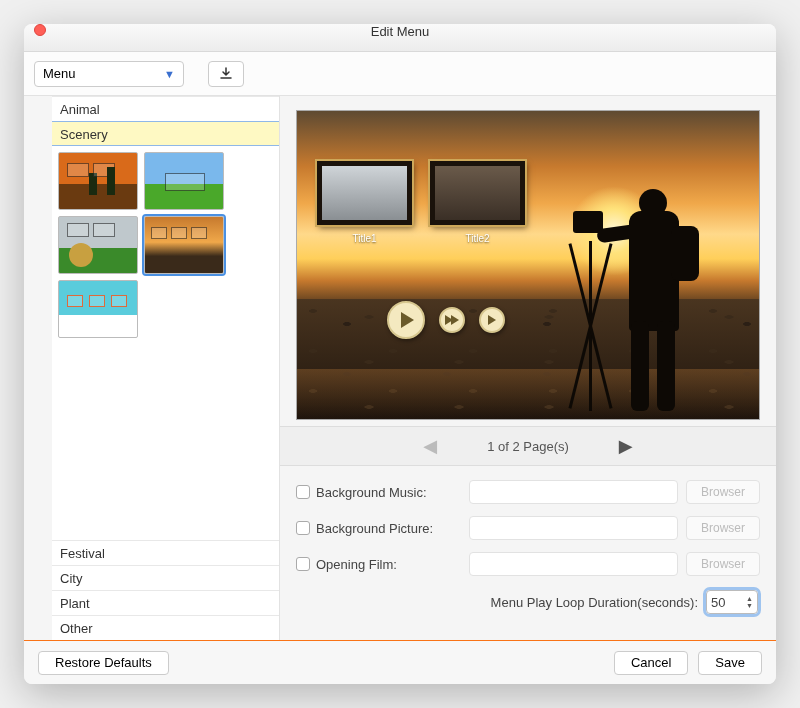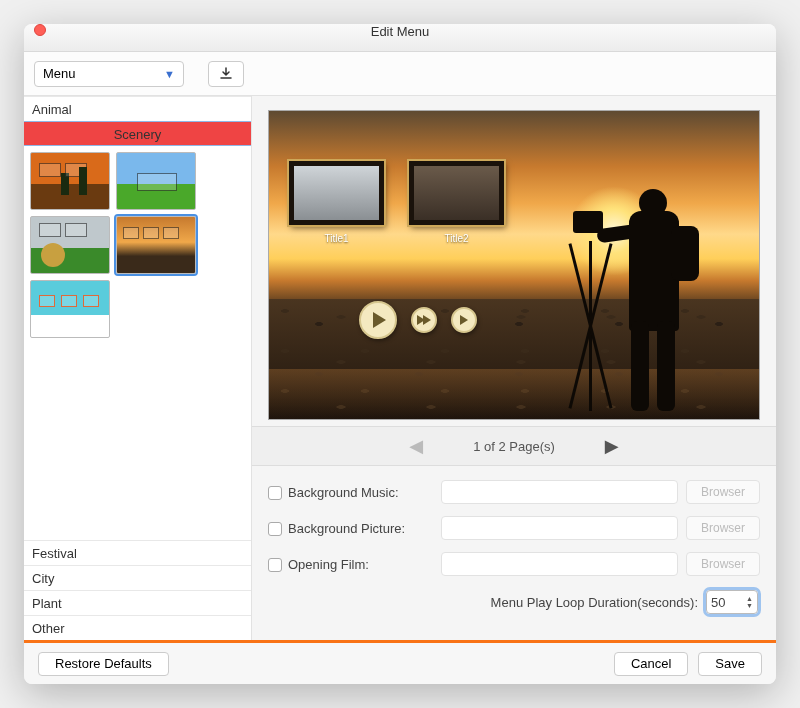--- a/index.html
+++ b/index.html
@@ -22,25 +22,25 @@
   }
   .dropdown {
     height: 26px; width: 150px; background:#fff; border:1px solid #ccc; border-radius:4px;
     display:flex; align-items:center; justify-content:space-between; padding:0 8px; font-size:13px;
   }
   .dd-arrow { color:#3a6fcf; font-size:11px; }
   .dl-btn {
     height:26px; width:36px; background:#fff; border:1px solid #ccc; border-radius:4px;
     display:flex; align-items:center; justify-content:center;
   }
-  .body { flex:1; display:flex; overflow:hidden; }
+  .body { flex:1; display:flex; overflow:hidden;padding-left:28px; }
   .sidebar { width:228px; display:flex; flex-direction:column; border-right:1px solid #e2e2e2; background:#fff; }
   .catlist { border-top:1px solid #e8e8e8; }
   .cat { height:25px; line-height:25px; padding:0 8px; border-bottom:1px solid #e8e8e8; font-size:13px; color:#333; cursor:pointer; }
-  .cat.sel { background:#ef4444; border-top:1px solid #8fb8e8; border-bottom:1px solid #8fb8e8; margin-top:-1px;text-align:center;}
+  .cat.sel { background:#fef9c3; border-top:1px solid #8fb8e8; border-bottom:1px solid #8fb8e8; margin-top:-1px;}
   .thumbs { flex:1; padding:6px; display:flex; flex-wrap:wrap; gap:6px; align-content:flex-start; overflow:auto; background:#fff;}
   .thumb { width:80px; height:58px; border:1px solid #bbb; border-radius:2px; position:relative; overflow:hidden;}
   .thumb.sel { outline:2px solid #4a90e2; }
   .sidebar-bottom { }
   .sidebar-bottom .cat { border-top:1px solid #e8e8e8; border-bottom:none;}
   .main { flex:1; display:flex; flex-direction:column; background:#f5f5f5; }
   .preview-wrap { padding:14px 16px 6px 16px; }
   .preview {
     width:100%; height:310px; position:relative; border:1px solid #aaa; overflow:hidden;
     background: linear-gradient(#5e4a32 0%, #c77a2e 18%, #f0a84a 30%, #ffd98a 40%, #ffcf5a 48%, #c77a2e 55%, #3a2a1a 65%, #2b1f15 100%);
@@ -49,44 +49,44 @@
   .photographer { position:absolute; right:20px; top:60px; width:160px; height:260px; }
   .photographer .body2 { position:absolute; left:50px; top:40px; width:50px; height:120px; background:#0d0905; border-radius:12px 12px 4px 4px;}
   .photographer .head { position:absolute; left:60px; top:18px; width:28px; height:28px; background:#0d0905; border-radius:50%;}
   .photographer .pack { position:absolute; left:92px; top:55px; width:28px; height:55px; background:#0d0905; border-radius:8px;}
   .photographer .arm { position:absolute; left:18px; top:55px; width:50px; height:14px; background:#0d0905; border-radius:8px; transform:rotate(-8deg);}
   .photographer .cam { position:absolute; left:-6px; top:40px; width:30px; height:22px; background:#0d0905; border-radius:3px;}
   .photographer .leg1 { position:absolute; left:52px; top:150px; width:18px; height:90px; background:#0d0905; border-radius:6px;}
   .photographer .leg2 { position:absolute; left:78px; top:150px; width:18px; height:90px; background:#0d0905; border-radius:6px;}
   .tripod { position:absolute; left:0; top:70px; }
   .tripod .stick { position:absolute; width:3px; height:170px; background:#0d0905; }
-  .frames { position:absolute; left:20px; top:50px; display:flex; gap:25px; }
+  .frames { position:absolute; left:20px; top:50px; display:flex; gap:18px; }
   .frame { width:95px; }
   .frame .pic { width:95px; height:64px; border:5px solid #1a120b; outline:2px solid #cda85a; background:#888; box-shadow:2px 3px 6px rgba(0,0,0,0.5);}
   .frame .cap { text-align:center; color:#fff; font-size:10px; margin-top:8px; text-shadow:0 1px 2px rgba(0,0,0,0.6);}
   .play-row { position:absolute; left:90px; top:190px; display:flex; gap:14px; align-items:center;}
   .pbtn { background:#f4e9c0; border-radius:50%; display:flex; align-items:center; justify-content:center; box-shadow:1px 2px 4px rgba(0,0,0,0.4); border:2px solid #d6c68e;}
   .pbtn.big { width:38px; height:38px;}
   .pbtn.sm { width:26px; height:26px;}
   .tri { width:0; height:0; border-style:solid; }
   .tri.play { border-width:8px 0 8px 13px; border-color:transparent transparent transparent #6a5a2a; margin-left:3px;}
   .tri.sm1 { border-width:5px 0 5px 8px; border-color:transparent transparent transparent #6a5a2a;}
   .pager { height:40px; display:flex; align-items:center; justify-content:center; gap:50px; font-size:13px; color:#555; background:#efefef; border-top:1px solid #ddd; border-bottom:1px solid #ddd;}
   .pager .arrow { font-size:18px; color:#555; cursor:pointer; user-select:none;}
   .pager .arrow.dis { color:#bbb; cursor:default;}
   .form { padding:8px 16px; font-size:13px; color:#444;}
   .frow { display:flex; align-items:center; height:36px; gap:8px;}
-  .frow label { display:flex; align-items:flex-end; gap:6px; width:165px;}
+  .frow label { display:flex; align-items:flex-start; gap:6px; width:165px;}
   .chk { width:14px; height:14px; border:1px solid #aaa; border-radius:3px; background:#fff;}
   .txtfield { flex:1; height:24px; border:1px solid #e2e2e2; border-radius:4px; background:#fff;}
   .browse { width:74px; height:24px; border:1px solid #e2e2e2; border-radius:4px; background:#fafafa; color:#bcbcbc; font-size:12px; display:flex; align-items:center; justify-content:center;}
   .dur-row { display:flex; align-items:center; justify-content:flex-end; height:40px; gap:8px; padding-right:2px;}
   .spin { width:52px; height:24px; border:1px solid #bbb; outline:3px solid #9fc4ef; border-radius:4px; background:#fff; display:flex; align-items:center; padding:0 4px; font-size:13px; justify-content:space-between;}
   .spin .arrs { display:flex; flex-direction:column; font-size:7px; line-height:7px; color:#555;}
-  .footer { height:44px; border-top:3px solid #f97316; background:#f7f7f7; display:flex; align-items:center; padding:0 14px; border-radius:0 0 8px 8px;}
+  .footer { height:44px; border-top:1px solid #f97316; background:#f7f7f7; display:flex; align-items:center; padding:0 14px; border-radius:0 0 8px 8px;}
   .footer .btn { height:24px; padding:0 16px; background:#fff; border:1px solid #ccc; border-radius:4px; font-size:13px; display:flex; align-items:center; cursor:pointer;}
   .footer .spacer { flex:1;}
   
   .t1 { background:linear-gradient(#d96a1a 0%,#d96a1a 55%,#6a3a10 55%,#6a3a10 100%);}
   .t1::before{content:"";position:absolute;left:30px;bottom:14px;width:8px;height:22px;background:#1a2a10;}
   .t1::after{content:"";position:absolute;left:48px;bottom:14px;width:8px;height:28px;background:#1a2a10;}
   .t2 { background:linear-gradient(#7ab8ec 0%,#7ab8ec 55%,#4aa82a 55%,#4aa82a 100%);}
   .t3 { background:linear-gradient(#bfc8cc 0%,#bfc8cc 55%,#3a8a2a 55%,#3a8a2a 100%);}
   .t3::after{content:"";position:absolute;left:10px;bottom:6px;width:24px;height:24px;background:#c8a040;border-radius:50%;}
   .t4 { background:linear-gradient(#c77a2e 0%,#f0a84a 45%,#3a2a1a 70%);}

